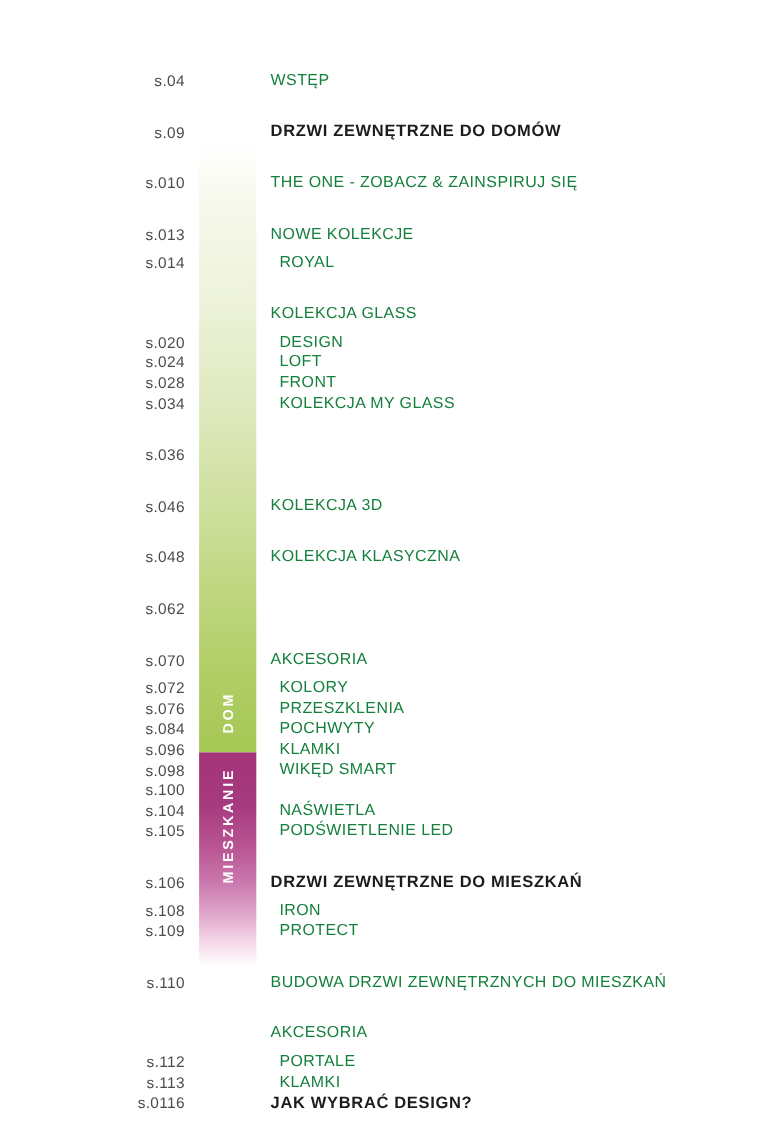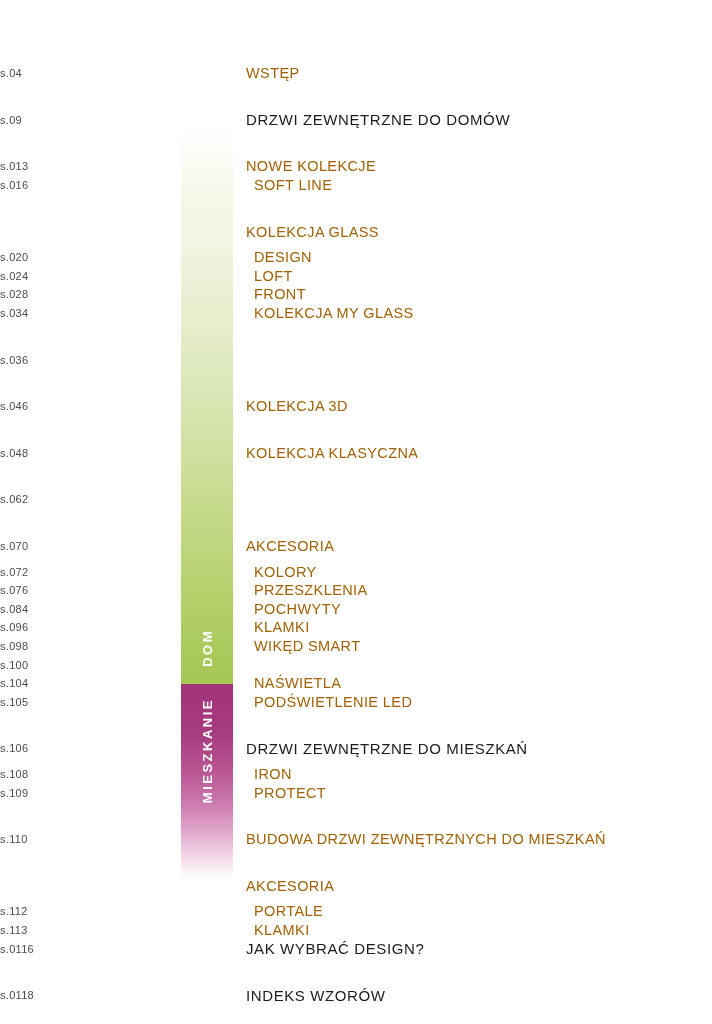--- a/index.html
+++ b/index.html
@@ -73,37 +73,37 @@
     width: 712px;
   }
   .row {
     display: flex;
     align-items: center;
     height: 18.6px;
   }
   .row .pg {
     width: 168px;
     flex: 0 0 168px;
-    text-align: left;
-    font-size: 11px;
+    text-align: right;
+    font-size: 14px;
     color: #4b4b4a;
     letter-spacing: 0.3px;
   }
   .row .lbl {
     margin-left: 78px;
     font-size: 14.5px;
-    color: #a16207;
+    color: #15803d;
     letter-spacing: 0.4px;
     white-space: nowrap;
   }
   .row.sub .lbl {
     margin-left: 86px;
   }
   .row.bold .lbl {
-    font-weight: 400;
+    font-weight: 700;
     font-size: 15px;
     color: #1c1c1a;
     letter-spacing: 0.6px;
   }
 
   
   .sp-none  { margin-top: 0; }
   .sp-sub   { margin-top: 7px; }
   .sp-group { margin-top: 28px; }
   .sp-large { }
@@ -125,26 +125,30 @@
   <div class="toc" id="toc-rows">
       <div class="row regular sp-none">
         <span class="pg">s.04</span>
         <span class="lbl">WSTĘP</span>
       </div>
       <div class="row bold sp-group">
         <span class="pg">s.09</span>
         <span class="lbl">DRZWI ZEWNĘTRZNE DO DOMÓW</span>
       </div>
       <div class="row regular sp-group">
+        <span class="pg">s.010</span>
+        <span class="lbl">THE ONE - ZOBACZ &amp; ZAINSPIRUJ SIĘ</span>
+      </div>
+      <div class="row regular sp-group">
         <span class="pg">s.013</span>
         <span class="lbl">NOWE KOLEKCJE</span>
       </div>
-      <div class="row sub sp-none">
-        <span class="pg">s.016</span>
-        <span class="lbl">SOFT LINE</span>
+      <div class="row sub sp-sub">
+        <span class="pg">s.014</span>
+        <span class="lbl">ROYAL</span>
       </div>
       <div class="row regular sp-group">
         <span class="pg"></span>
         <span class="lbl">KOLEKCJA GLASS</span>
       </div>
       <div class="row sub sp-sub">
         <span class="pg">s.020</span>
         <span class="lbl">DESIGN</span>
       </div>
       <div class="row sub sp-none">

